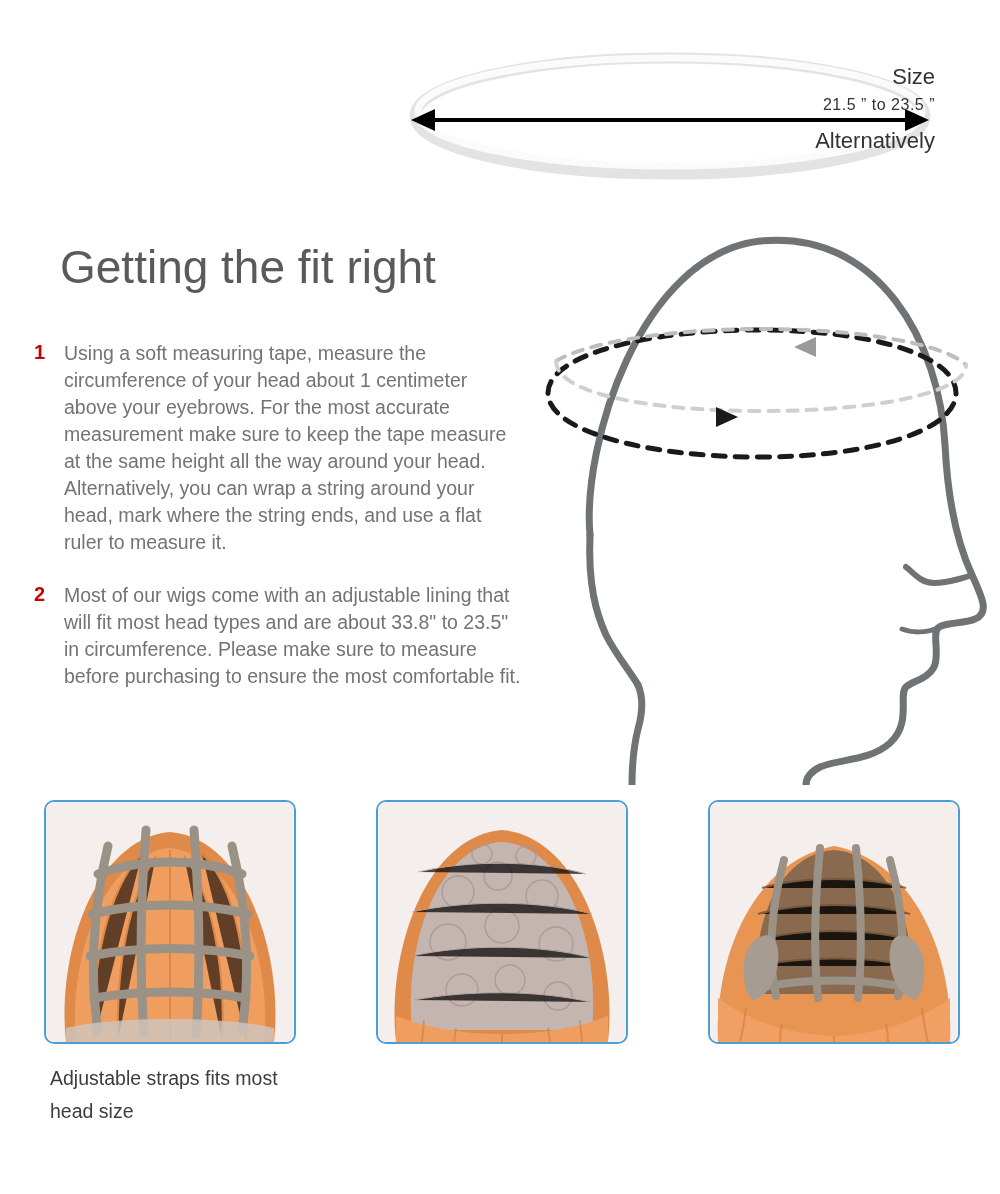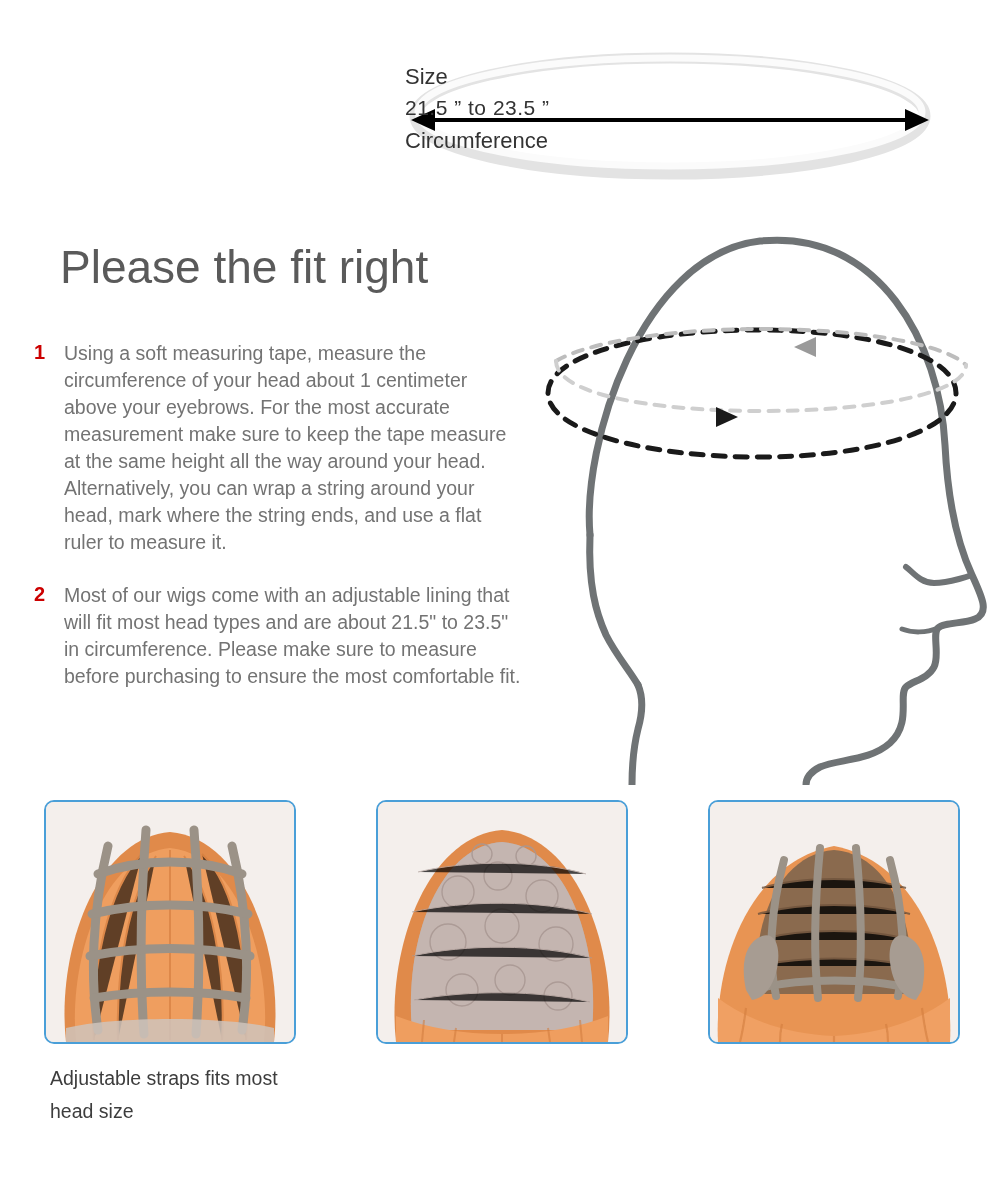--- a/index.html
+++ b/index.html
@@ -27,26 +27,26 @@
   .ring-svg {
     position: absolute;
     left: 0;
     top: 0;
   }
   .size-label {
     position: absolute;
     top: 60px;
     left: 0;
     width: 530px;
-    text-align: left;
+    text-align: right;
     font-size: 22px;
     color: #333;
   }
   .size-label.l1 { top: 16px; }
-  .size-label.l2 { top: 48px; font-size: 21px; letter-spacing: 0.5px;}
+  .size-label.l2 { top: 48px; font-size: 16px; letter-spacing: 0.5px;}
   .size-label.l3 { top: 80px; }
 
   
   .heading {
     position: absolute;
     left: 60px;
     top: 240px;
     font-size: 46px;
     font-weight: normal;
     color: #5a5a5a;
@@ -139,33 +139,33 @@
     </defs>
     <ellipse cx="265" cy="68" rx="255" ry="58" fill="none" stroke="#e3e3e3" stroke-width="11"></ellipse>
     <ellipse cx="265" cy="64" rx="252" ry="54" fill="none" stroke="#fbfbfb" stroke-width="7"></ellipse>
 
     <line x1="22" y1="72" x2="508" y2="72" stroke="#000" stroke-width="4"></line>
     <polygon points="6,72 30,61 30,83" fill="#000"></polygon>
     <polygon points="524,72 500,61 500,83" fill="#000"></polygon>
   </svg>
   <div class="size-label l1">Size</div>
   <div class="size-label l2">21.5 ” to 23.5 ”</div>
-  <div class="size-label l3">Circumference</div>
+  <div class="size-label l3">Alternatively</div>
 </div>
 
-<h1 class="heading">Please the fit right</h1>
+<h1 class="heading">Getting the fit right</h1>
 
 <div class="steps">
   <div class="step">
     <span class="step-num">1</span>
     <span class="step-text">Using a soft measuring tape, measure the circumference of your head about 1 centimeter above your eyebrows. For the most accurate measurement make sure to keep the tape measure at the same height all the way around your head. Alternatively, you can wrap a string around your head, mark where the string ends, and use a flat ruler to measure it.</span>
   </div>
   <div class="step">
     <span class="step-num">2</span>
-    <span class="step-text">Most of our wigs come with an adjustable lining that will fit most head types and are about 21.5" to 23.5" in circumference. Please make sure to measure before purchasing to ensure the most comfortable fit.</span>
+    <span class="step-text">Most of our wigs come with an adjustable lining that will fit most head types and are about 33.8" to 23.5" in circumference. Please make sure to measure before purchasing to ensure the most comfortable fit.</span>
   </div>
 </div>
 
 <div class="head-diagram">
   <svg width="480" height="570" viewBox="0 0 480 570">
 
     <path d="M70,320
              C62,230 120,40 240,26
              C360,14 420,130 425,230
              C428,290 438,330 452,360

